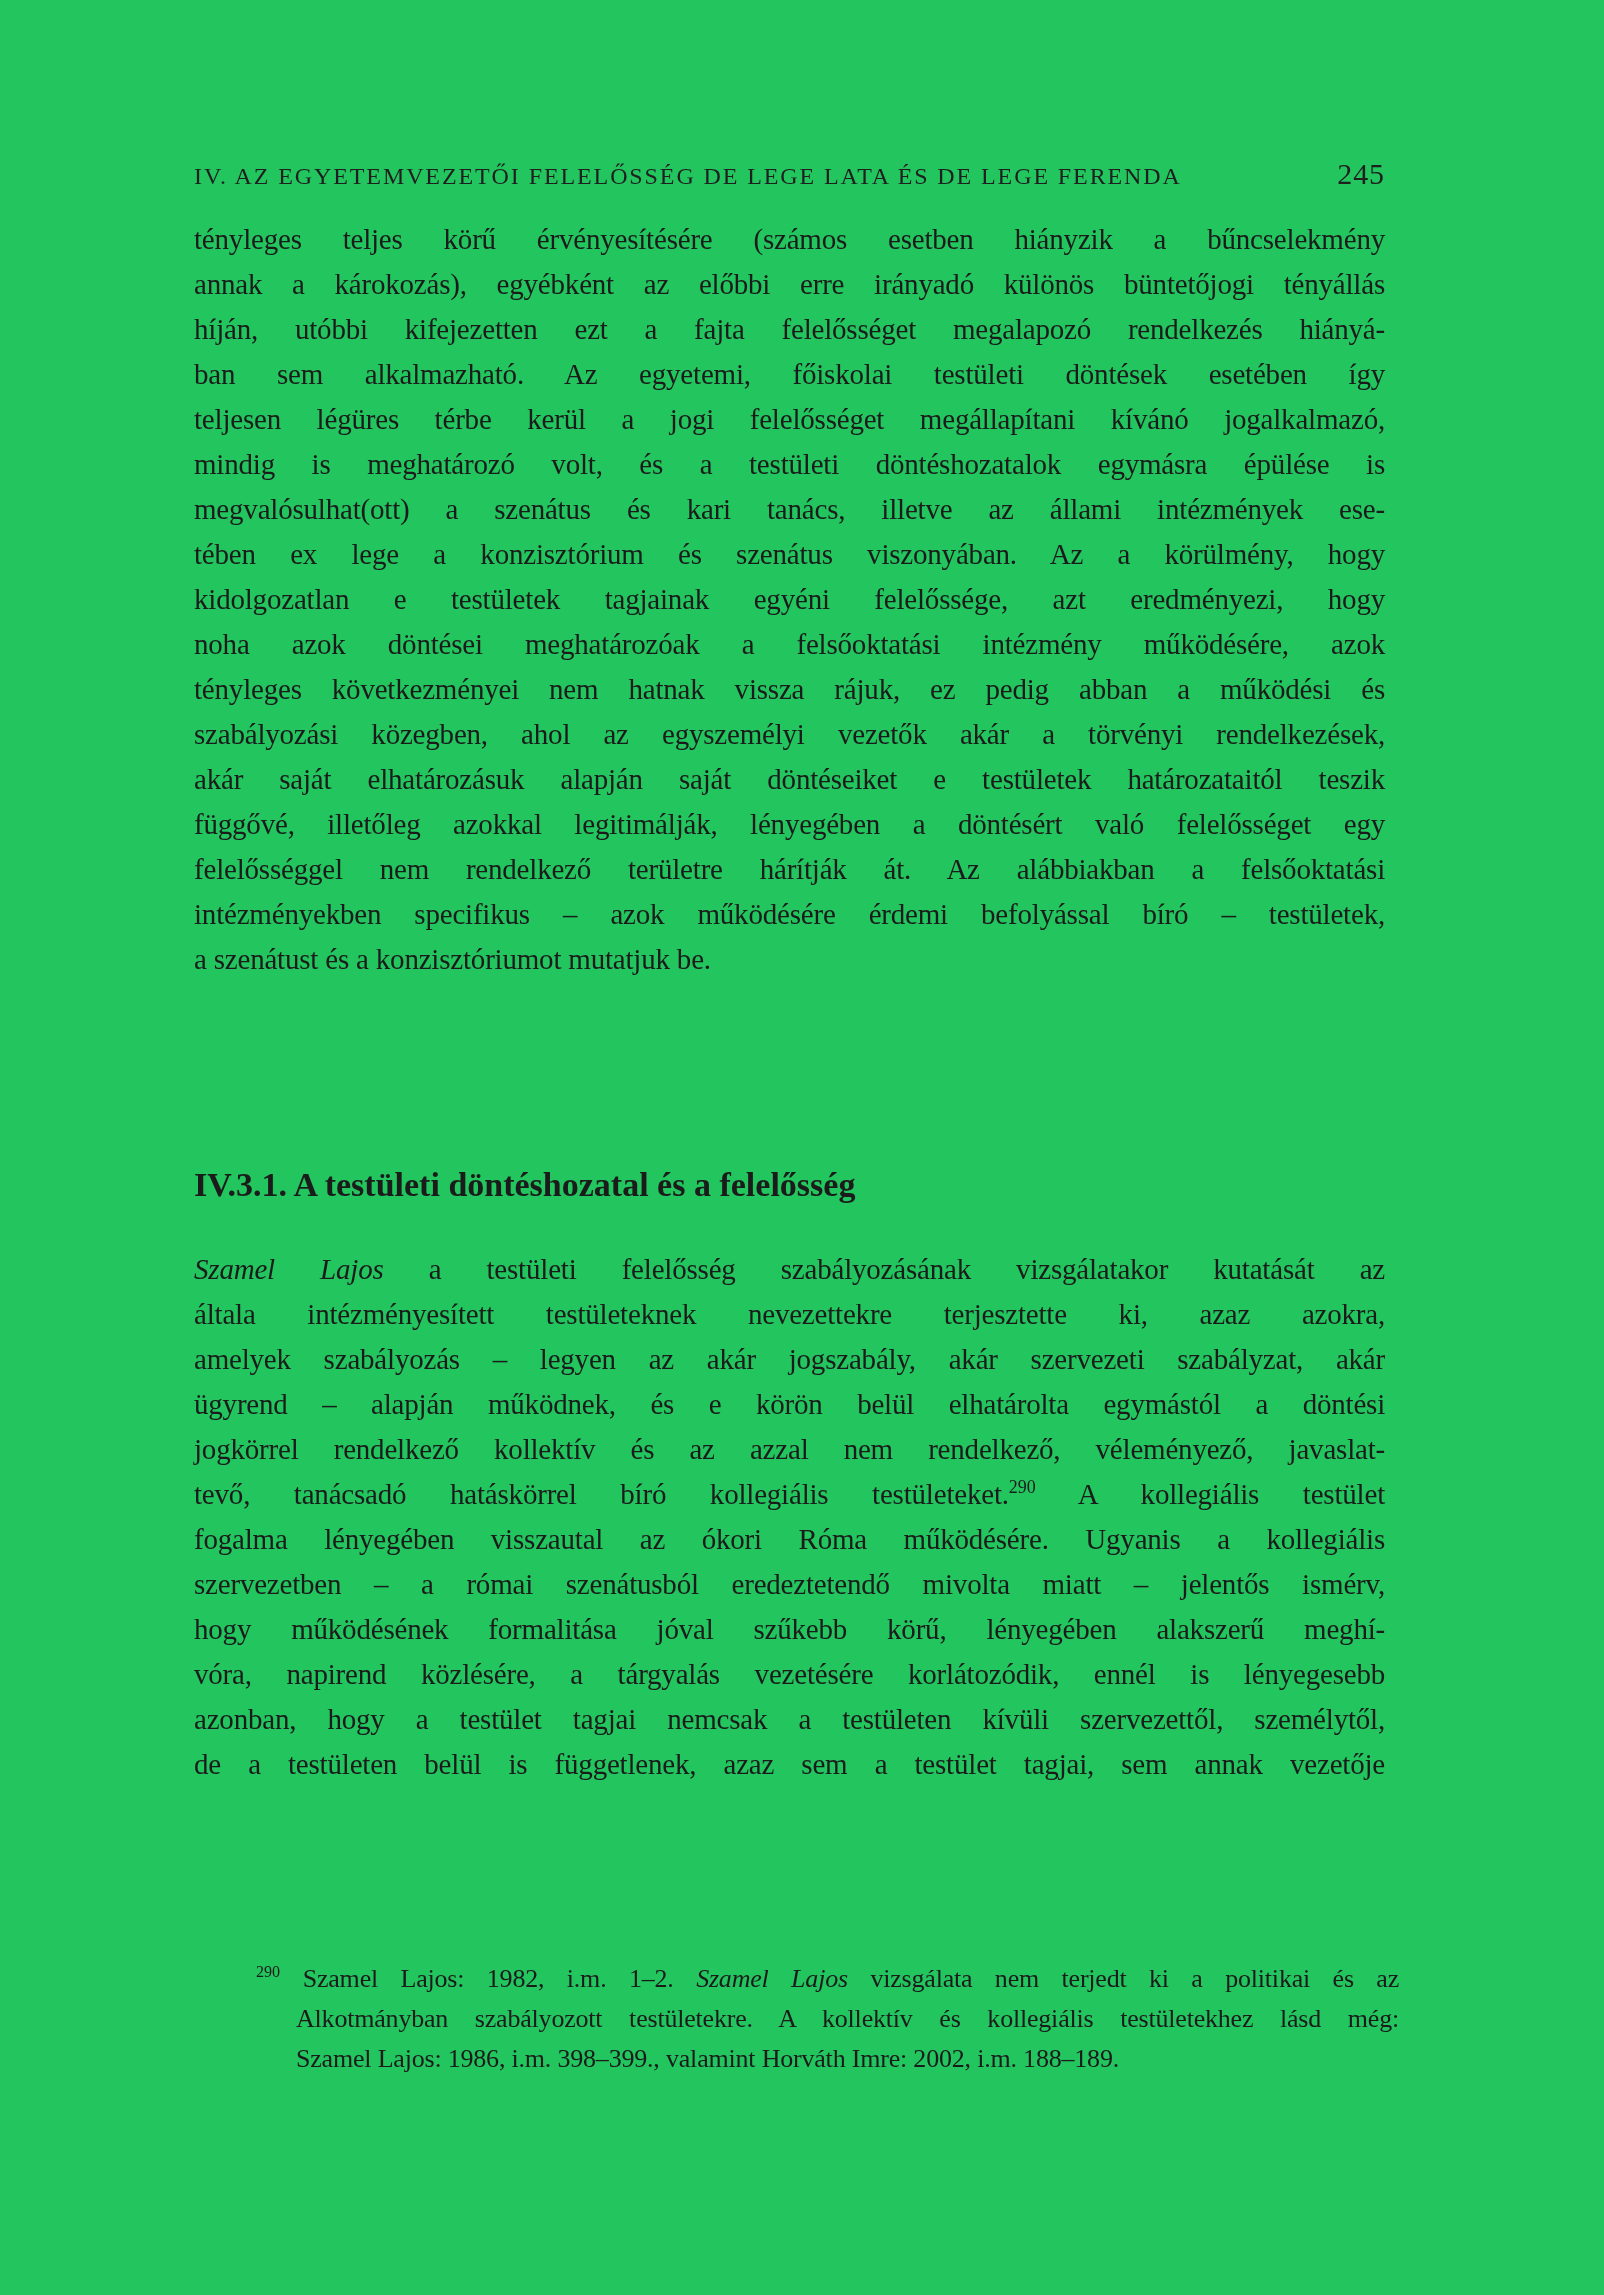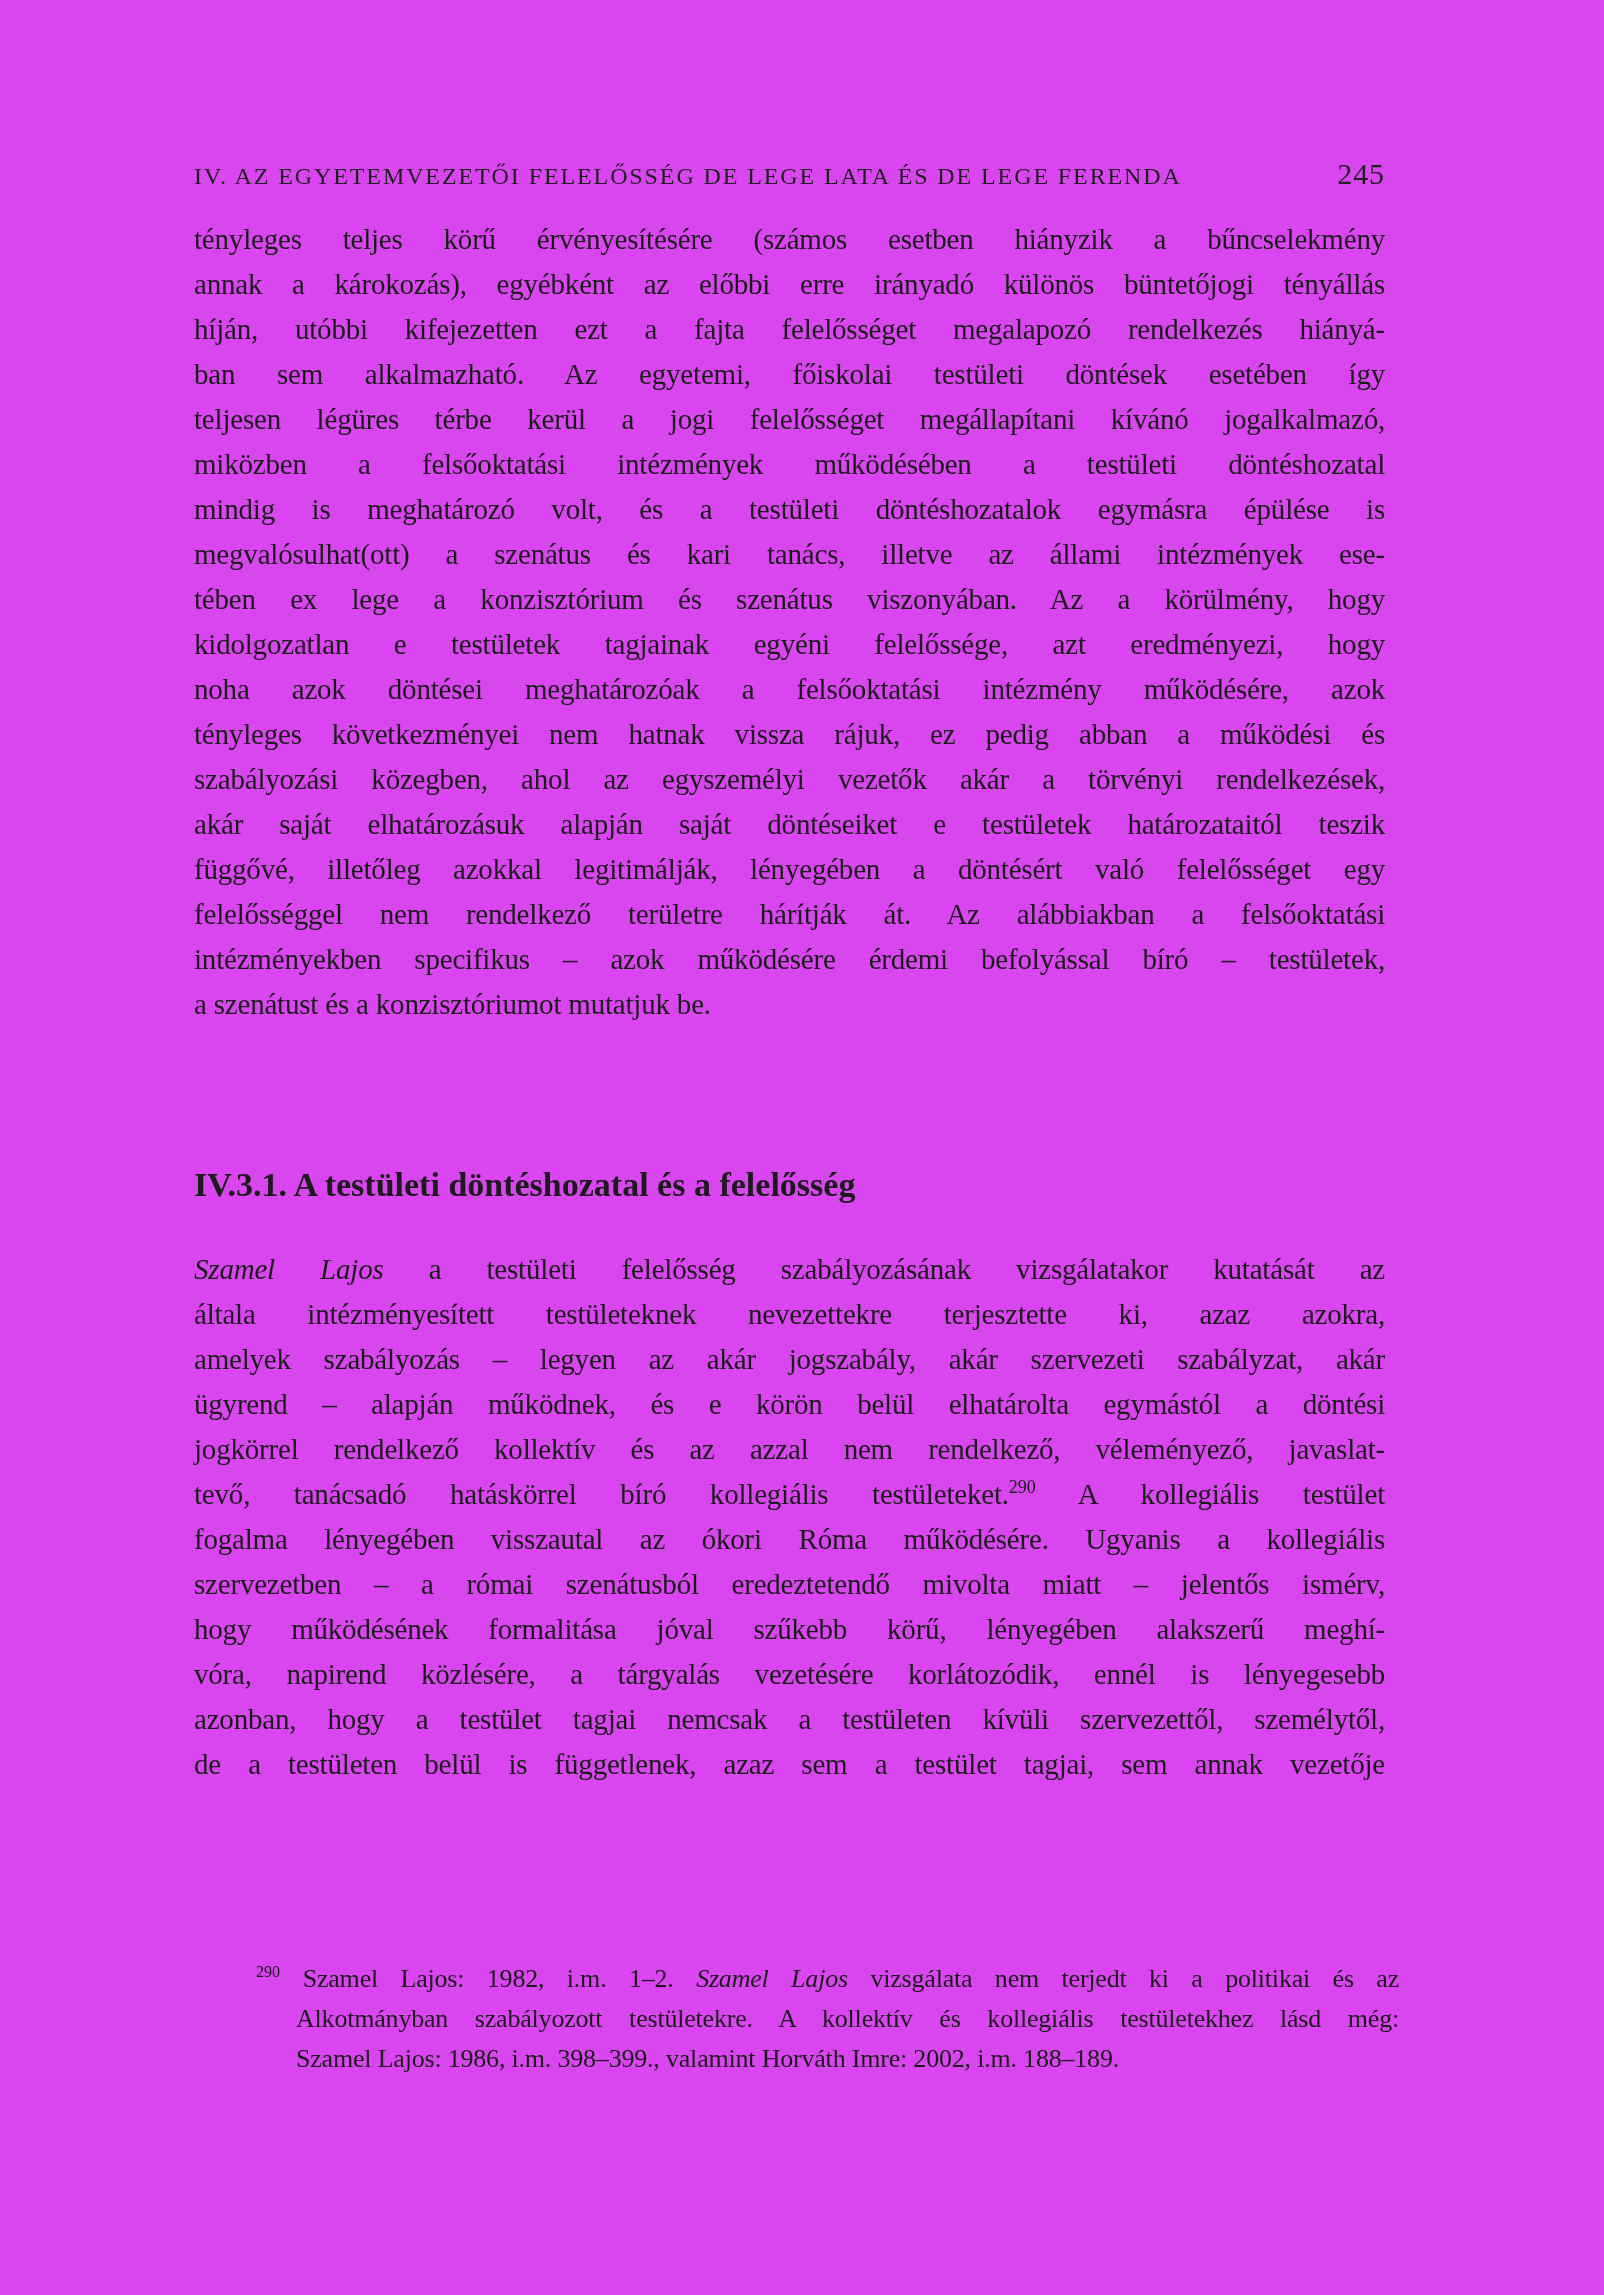--- a/index.html
+++ b/index.html
@@ -5,21 +5,21 @@
   html, body { margin: 0; padding: 0; }
   body {
     width: 1605px; height: 2295px;
     background: #ffffff;
     font-family: "Liberation Serif", "DejaVu Serif", serif;
     color: #1b1b1b;
   }
   .page {
     position: relative;
     width: 1605px; height: 2295px;
-    background: #d946ef;
+    background: #22c55e;
     overflow: hidden;
   }
   .running-header {
     position: absolute;
     left: 194px; top: 157px; width: 1191px;
     display: flex; justify-content: space-between; align-items: baseline;
   }
   .running-title {
     font-size: 24px;
     letter-spacing: 1.9px;
@@ -84,21 +84,20 @@
     <span class="running-title">IV. AZ EGYETEMVEZETŐI FELELŐSSÉG DE LEGE LATA ÉS DE LEGE FERENDA</span>
     <span class="page-number">245</span>
   </header>
 
   <div class="textblock para-1">
       <div class="tline just"><span>tényleges teljes körű érvényesítésére (számos esetben hiányzik a bűncselekmény</span></div>
       <div class="tline just"><span>annak a károkozás), egyébként az előbbi erre irányadó különös büntetőjogi tényállás</span></div>
       <div class="tline just"><span>híján, utóbbi kifejezetten ezt a fajta felelősséget megalapozó rendelkezés hiányá-</span></div>
       <div class="tline just"><span>ban sem alkalmazható. Az egyetemi, főiskolai testületi döntések esetében így</span></div>
       <div class="tline just"><span>teljesen légüres térbe kerül a jogi felelősséget megállapítani kívánó jogalkalmazó,</span></div>
-      <div class="tline just"><span>miközben a felsőoktatási intézmények működésében a testületi döntéshozatal</span></div>
       <div class="tline just"><span>mindig is meghatározó volt, és a testületi döntéshozatalok egymásra épülése is</span></div>
       <div class="tline just"><span>megvalósulhat(ott) a szenátus és kari tanács, illetve az állami intézmények ese-</span></div>
       <div class="tline just"><span>tében ex lege a konzisztórium és szenátus viszonyában. Az a körülmény, hogy</span></div>
       <div class="tline just"><span>kidolgozatlan e testületek tagjainak egyéni felelőssége, azt eredményezi, hogy</span></div>
       <div class="tline just"><span>noha azok döntései meghatározóak a felsőoktatási intézmény működésére, azok</span></div>
       <div class="tline just"><span>tényleges következményei nem hatnak vissza rájuk, ez pedig abban a működési és</span></div>
       <div class="tline just"><span>szabályozási közegben, ahol az egyszemélyi vezetők akár a törvényi rendelkezések,</span></div>
       <div class="tline just"><span>akár saját elhatározásuk alapján saját döntéseiket e testületek határozataitól teszik</span></div>
       <div class="tline just"><span>függővé, illetőleg azokkal legitimálják, lényegében a döntésért való felelősséget egy</span></div>
       <div class="tline just"><span>felelősséggel nem rendelkező területre hárítják át. Az alábbiakban a felsőoktatási</span></div>

